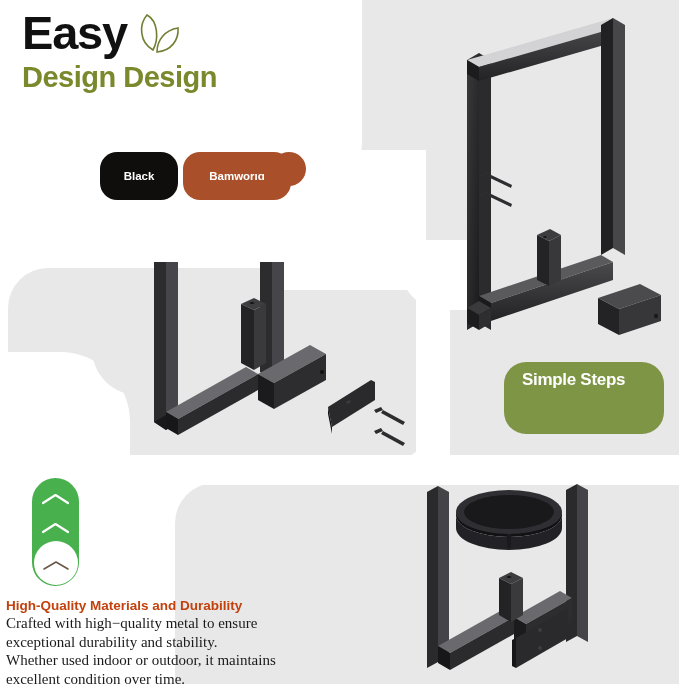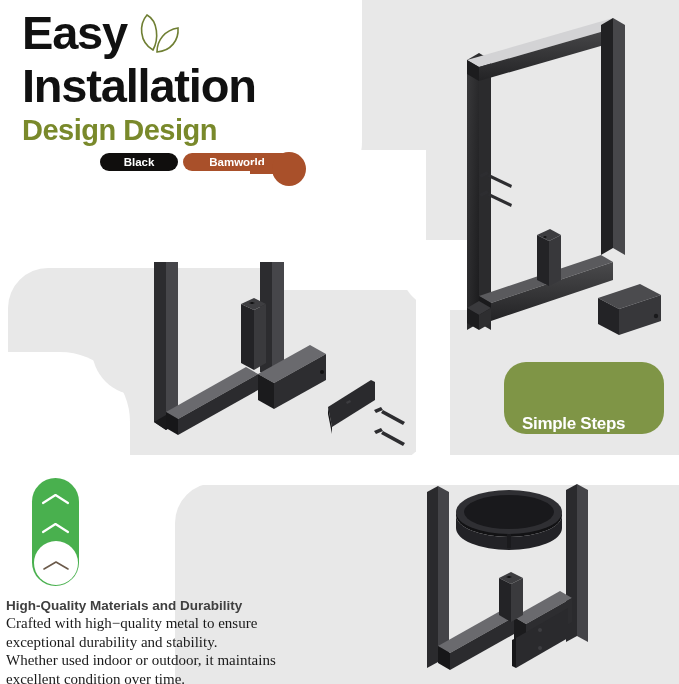--- a/index.html
+++ b/index.html
@@ -81,21 +81,21 @@
     font-size:29px;line-height:31px;letter-spacing:-0.5px;
     padding-top:6px;
   }
   .leaf-icon{
     position:absolute;left:133px;top:12px;width:52px;height:42px;
   }
 
   
   .swatch-row{position:absolute;left:100px;top:152px;height:36px;}
   .pill{
-    height:18px;border-radius:17px;display:inline-flex;
+    height:48px;border-radius:17px;display:inline-flex;
     align-items:center;justify-content:center;
     color:#ffffff;font-size:11.5px;font-weight:bold;
     vertical-align:middle;
   }
   .pill-black{background:#100e0d;width:78px;}
   .pill-barn{background:#a9502a;width:108px;margin-left:5px;}
   .swatch-link{
     position:absolute;left:250px;top:165px;width:32px;height:9px;
     background:#a9502a;
   }
@@ -109,42 +109,42 @@
   }
 
   
   .cta-badge{
     position:absolute;left:504px;top:362px;width:160px;height:72px;
     background:#7f9546;border-radius:22px;
     box-sizing:border-box;padding:9px 0 0 18px;
   }
   .cta-line{
     display:block;color:#ffffff;font-weight:bold;
-    font-size:17px;line-height:18.5px;letter-spacing:-0.3px;margin-top:44px;
+    font-size:17px;line-height:18.5px;letter-spacing:-0.3px;
   }
 
   
   .chev-pill{
     position:absolute;left:32px;top:478px;width:47px;height:108px;
     background:#49b04e;border-radius:24px;
   }
   .chev{position:absolute;left:9px;width:29px;height:14px;}
   .chev-1{top:14px;}
   .chev-2{top:43px;}
   .chev-circle{
     position:absolute;left:1.5px;top:63px;width:44px;height:44px;
     background:#ffffff;border-radius:50%;
   }
   .chev-3{position:absolute;left:8px;top:18px;width:28px;height:13px;}
 
   
   .copy{position:absolute;left:6px;top:598px;width:330px;}
   .copy-title{
     display:block;font-family:"Liberation Sans",sans-serif;
-    font-weight:bold;font-size:13.5px;color:#404040;line-height:16px;
+    font-weight:bold;font-size:13.5px;color:#c2410c;line-height:16px;
   }
   .copy-body{
     display:block;font-family:"Liberation Serif",serif;
     font-size:15px;color:#1a1a1a;line-height:18.5px;
     white-space:pre-line;
   }
 
   
   .product{position:absolute;}
   .p-topright{left:434px;top:8px;width:245px;height:340px;}
@@ -164,21 +164,20 @@
   <div class="panel panel-bottom"></div>
 
   <div class="sep sep-topcurve"></div>
   <div class="sep sep-topcurve2"></div>
   <div class="sep sep-midgap"></div>
   <div class="sep sep-midgap-round"></div>
   <div class="sep sep-horiz"></div>
 
   <div class="headline">
     <span class="h-line1">Easy</span>
-    <span class="h-line2">Installation</span>
     <span class="h-line3">Design Design</span>
   </div>
 
   <svg class="leaf-icon" viewBox="0 0 52 42">
     <path d="M20 38 C6 30 6 12 14 3 C25 9 26 27 20 38 Z" fill="none" stroke="#6f7f33" stroke-width="1.6"></path>
     <path d="M24 40 C24 28 32 18 45 16 C46 28 38 39 24 40 Z" fill="none" stroke="#6f7f33" stroke-width="1.6"></path>
   </svg>
 
   <div class="swatch-dot-halo"></div>
   <div class="swatch-row">

